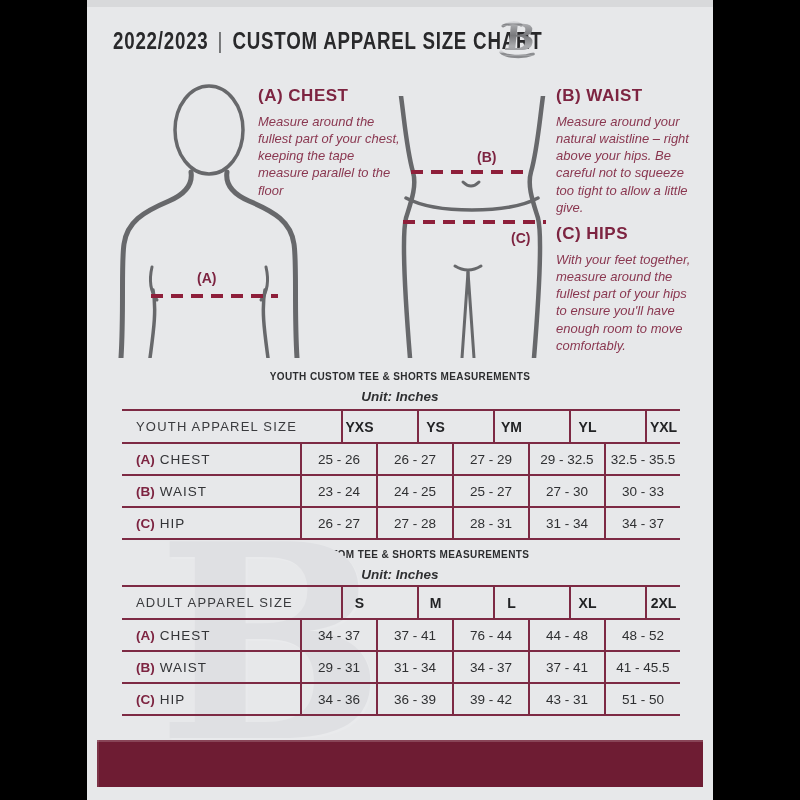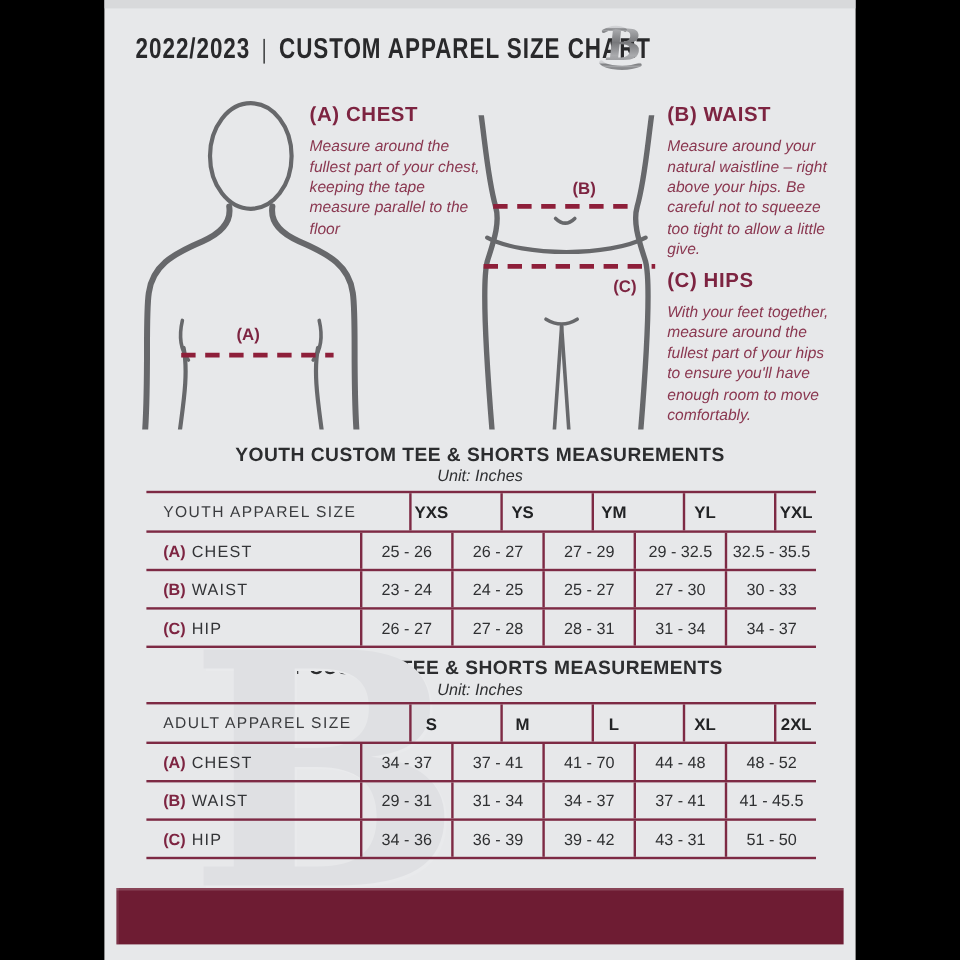--- a/index.html
+++ b/index.html
@@ -29,23 +29,23 @@
   #guide-chest { position:absolute; left:171px; top:86px; width:146px; }
   #guide-waist { position:absolute; left:469px; top:86px; width:140px; }
   #guide-hips  { position:absolute; left:469px; top:224px; width:142px; }
 
   
   #figure-chest { position:absolute; left:30px; top:84px; }
   #figure-hips  { position:absolute; left:304px; top:96px; }
 
   
   .section-title { position:absolute; width:626px; left:0; text-align:center;
-    font-weight:700; font-size:16px; color:#2c2d2f; letter-spacing:0.4px; }
+    font-weight:700; font-size:10px; color:#2c2d2f; letter-spacing:0.4px; }
   .section-unit { position:absolute; width:626px; left:0; text-align:center;
-    font-style:italic; font-weight:400; font-size:13.5px; color:#2f3032; }
+    font-style:italic; font-weight:700; font-size:13.5px; color:#2f3032; }
 
   
   .size-table { position:absolute; left:35px; width:558px; border-top:2px solid #7d2a44; z-index:2; }
   .t-row { display:grid; grid-template-columns:178px repeat(5, 76px); border-bottom:2px solid #7d2a44; }
   .t-row { height:32px; }
   .t-row.head { height:33px; }
   .cell { display:flex; align-items:center; justify-content:center;
     font-size:13.5px; color:#2f3032; }
   .cell.val { border-left:2px solid #7d2a44; }
   .cell.lbl { justify-content:flex-start; padding-left:14px; }
@@ -203,21 +203,21 @@
       <div class="cell val">XL</div>
       <div class="cell val">2XL</div>
     </div>
     <div class="t-row">
       <div class="cell lbl">
         <span class="row-prefix">(A)</span>
         <span class="row-label">CHEST</span>
       </div>
       <div class="cell val">34 - 37</div>
       <div class="cell val">37 - 41</div>
-      <div class="cell val">41 - 70</div>
+      <div class="cell val">76 - 44</div>
       <div class="cell val">44 - 48</div>
       <div class="cell val">48 - 52</div>
     </div>
     <div class="t-row">
       <div class="cell lbl">
         <span class="row-prefix">(B)</span>
         <span class="row-label">WAIST</span>
       </div>
       <div class="cell val">29 - 31</div>
       <div class="cell val">31 - 34</div>

